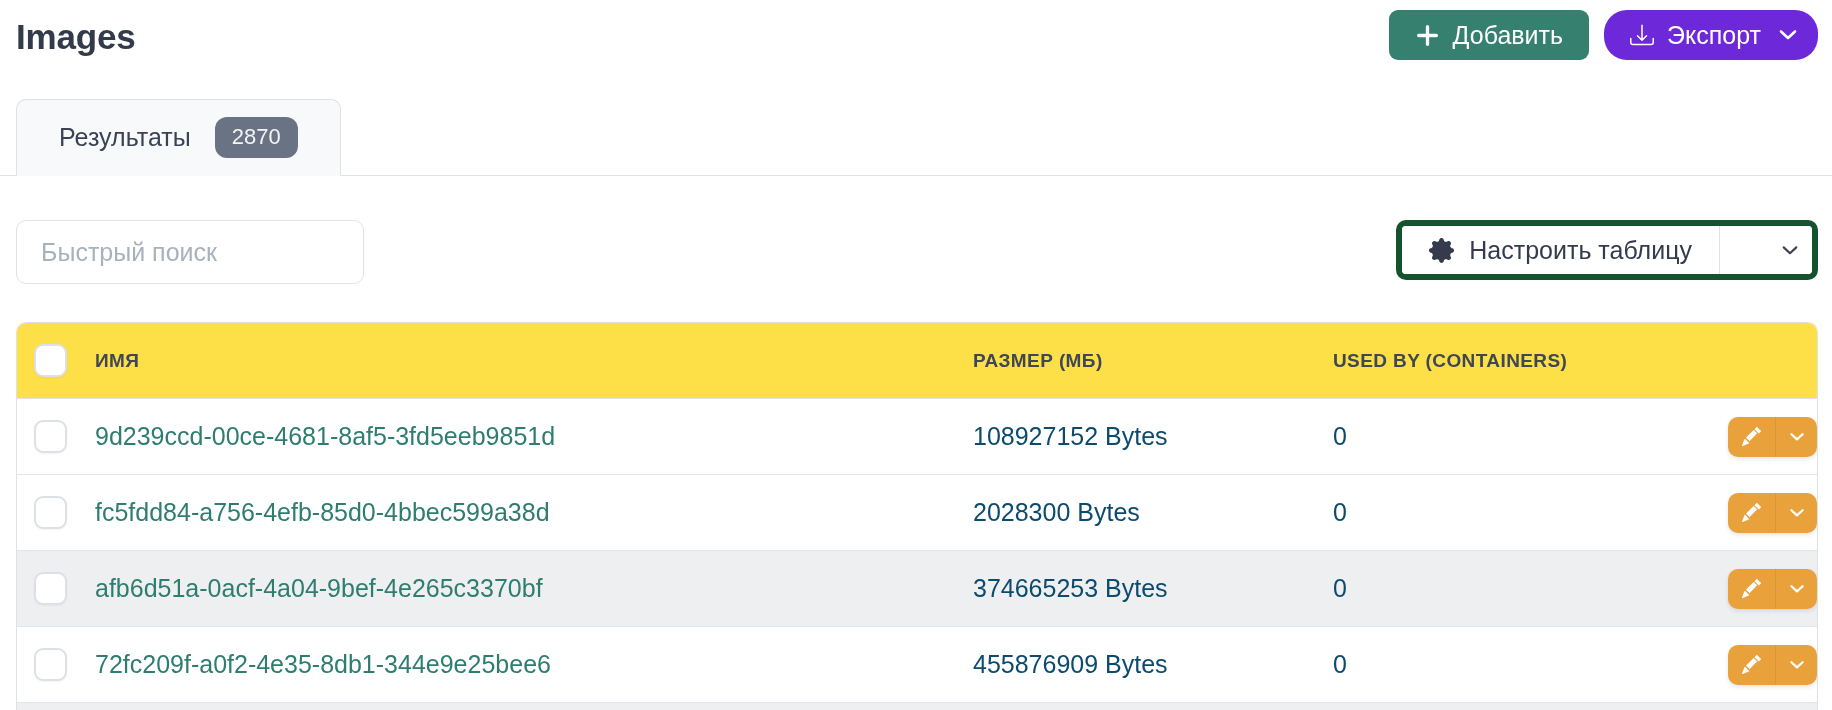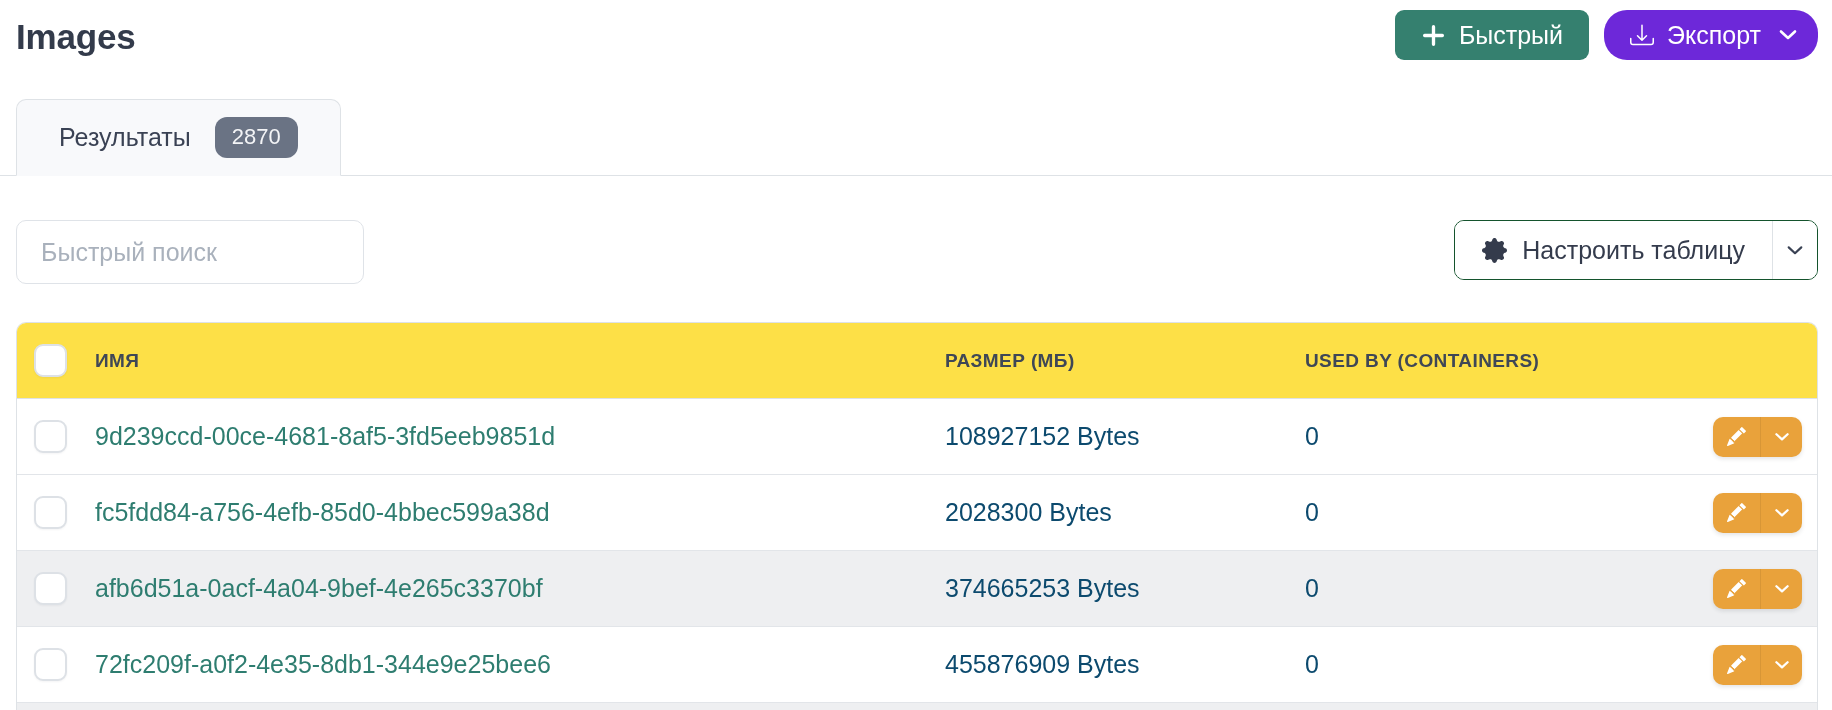--- a/index.html
+++ b/index.html
@@ -53,22 +53,22 @@
   }
   .search-input {
     width: 348px; height: 64px;
     border: 1px solid #dfe3e8; border-radius: 10px;
     padding: 0 24px; font-size: 25px; font-family: inherit; color: #3a4254;
     outline: none; background: #fff;
   }
   .search-input::placeholder { color: #a9b1bc; }
   .split-btn {
     display: flex; align-items: stretch; height: 60px;
-    border: 1px solid #14532d; border-radius: 10px;
-    background: #fff; overflow: hidden;
+    border: 6px solid #14532d; border-radius: 10px;
+    background: #fff; overflow: hidden; gap: 48px;
   }
   .split-btn-main {
     display: flex; align-items: center; gap: 15px;
     padding: 0 27px; font-size: 25px; color: #343b4c;
     border-right: 1px solid #dee2e6; cursor: pointer; background: #fff;
   }
   .split-btn-caret {
     width: 44px; display: flex; align-items: center; justify-content: center;
     cursor: pointer; background: #fff; color: #3a4254;
   }
@@ -88,21 +88,21 @@
   .trow {
     display: flex; align-items: center; height: 76px;
     background: #fff; border-bottom: 1px solid #e2e5e9;
     font-size: 25px;
   }
   .trow.row-hover { background: #eeeff1; }
   .row-sliver { height: 8px; background: #eeeff1; }
 
   .c-check { width: 78px; padding-left: 17px; flex: none; display: flex; align-items: center; }
   .c-name  { width: 850px; flex: none; }
-  .c-size  { width: 360px; flex: none; }
+  .c-size  { width: 360px; flex: none; margin-left: 28px; }
   .c-used  { width: 395px; flex: none; }
   .c-actions { flex: 1; display: flex; justify-content: flex-end; padding-right: 15px; }
 
   .checkbox {
     width: 33px; height: 33px; border-radius: 9px;
     border: 2px solid #dde1e6; background: #fff;
     box-shadow: 0 1px 2px rgba(33,40,50,0.05);
     display: inline-block; cursor: pointer;
   }
   .link { color: #2e7d70; text-decoration: none; cursor: pointer; }
@@ -128,21 +128,21 @@
 
 <div class="page-header">
   <div class="page-title">Images</div>
   <div class="header-actions">
     <button class="btn btn-add">
       <span>
         <svg width="25" height="25" viewBox="0 0 24 24">
             <path d="M12 3.5v17M3.5 12h17" stroke="#fff" stroke-width="3.2" stroke-linecap="round" fill="none"></path>
           </svg>
       </span>
-      <span>Быстрый</span>
+      <span>Добавить</span>
     </button>
     <button class="btn btn-export">
       <span>
         <svg width="24" height="24" viewBox="0 0 16 16" fill="#fff">
           <path d="M.5 9.9a.5.5 0 0 1 .5.5v2.5a1 1 0 0 0 1 1h12a1 1 0 0 0 1-1v-2.5a.5.5 0 0 1 1 0v2.5a2 2 0 0 1-2 2H2a2 2 0 0 1-2-2v-2.5a.5.5 0 0 1 .5-.5z"></path>
           <path d="M7.646 11.854a.5.5 0 0 0 .708 0l3-3a.5.5 0 0 0-.708-.708L8.5 10.293V1.5a.5.5 0 0 0-1 0v8.793L5.354 8.146a.5.5 0 1 0-.708.708l3 3z"></path>
         </svg>
       </span>
       <span>Экспорт</span>
       <span class="caret">

